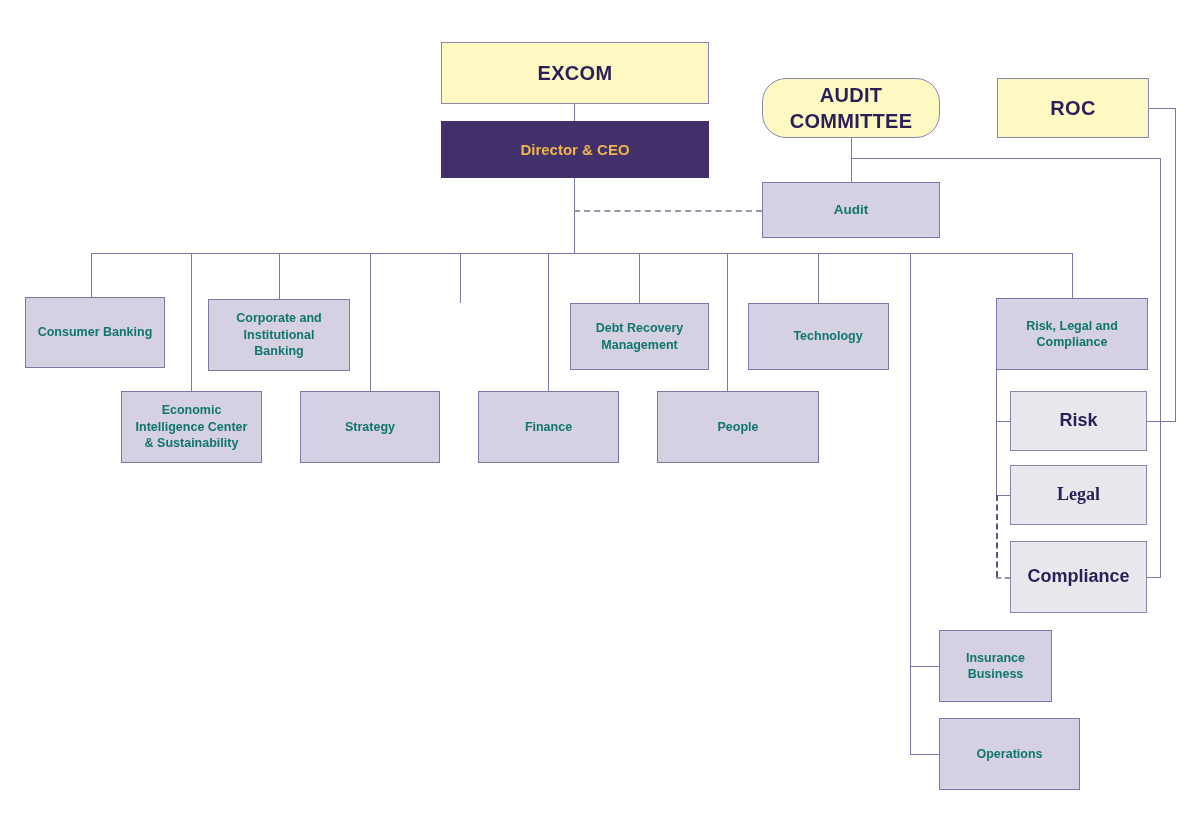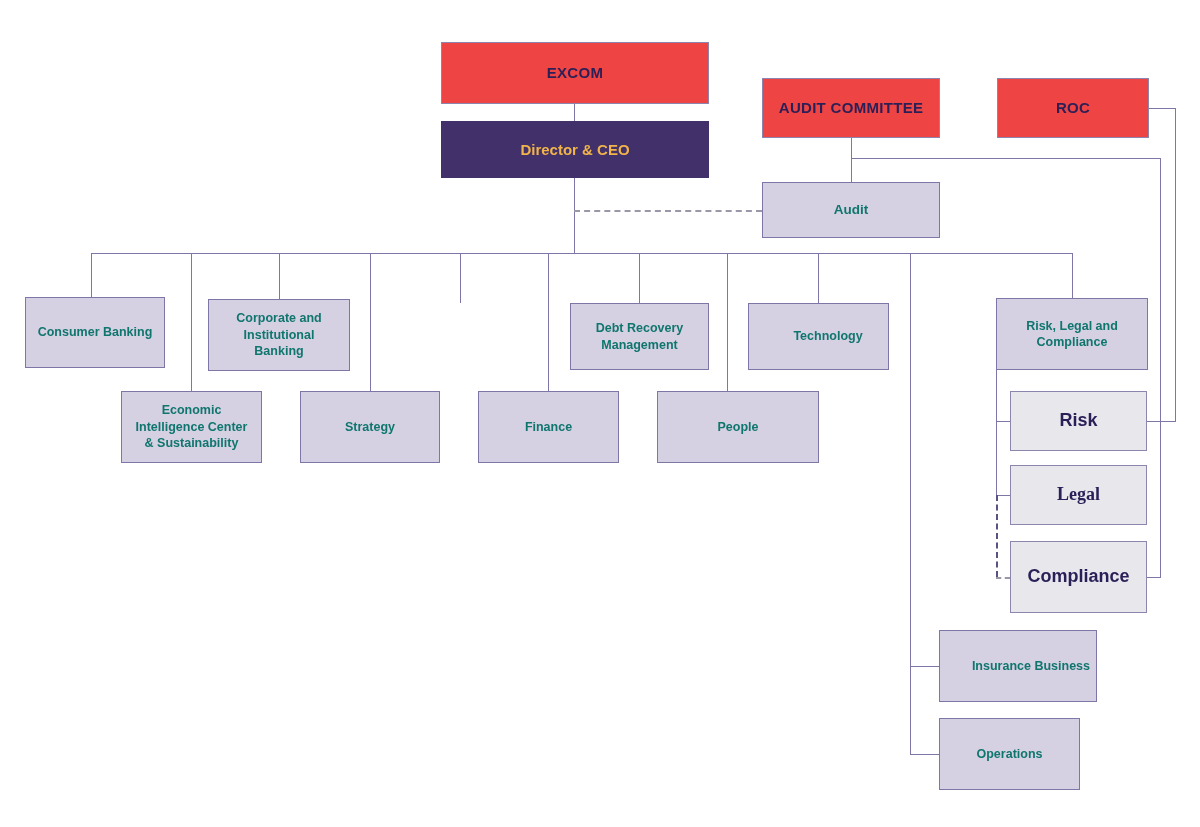--- a/index.html
+++ b/index.html
@@ -28,25 +28,25 @@
     line-height: 1.32;
     z-index: 3;
   }
   .node .node-label {
     display: block;
     padding: 0 6px;
     white-space: pre-line;
   }
   
   .style-governance {
-    background: #ef4444;
+    background: #fef9c3;
     border: 1px solid #8c86ae;
     color: #2b1f57;
     font-weight: 600;
-    font-size: 15px;
+    font-size: 20px;
     letter-spacing: 0.3px;
   }
   .style-ceo {
     background: #42306a;
     border: 1px solid #42306a;
     color: #f0b44a;
     font-weight: 600;
     font-size: 15px;
   }
   .style-division {
@@ -130,21 +130,21 @@
   <div class="conn-dashed-h" style="left:996px; top:577px; width:14px;"></div>
 
   <div class="node style-governance" style="left:441px; top:42px; width:268px; height:62px;">
     <span class="node-label">EXCOM</span>
   </div>
 
   <div class="node style-ceo" style="left:441px; top:121px; width:268px; height:57px;">
     <span class="node-label">Director &amp; CEO</span>
   </div>
 
-  <div class="node style-governance" style="left:762px; top:78px; width:178px; height:60px;">
+  <div class="node style-governance" style="left:762px; top:78px; width:178px; height:60px;border-radius:24px;">
     <span class="node-label">AUDIT COMMITTEE</span>
   </div>
 
   <div class="node style-governance" style="left:997px; top:78px; width:152px; height:60px;">
     <span class="node-label">ROC</span>
   </div>
 
   <div class="node style-division" style="left:762px; top:182px; width:178px; height:56px; font-size:13.5px;">
     <span class="node-label">Audit</span>
   </div>
@@ -197,21 +197,21 @@
   </div>
 
   <div class="node style-subunit" style="left:1010px; top:465px; width:137px; height:60px;font-family:Liberation Serif, serif;">
     <span class="node-label">Legal</span>
   </div>
 
   <div class="node style-subunit" style="left:1010px; top:541px; width:137px; height:72px;">
     <span class="node-label">Compliance</span>
   </div>
 
-  <div class="node style-division" style="left:939px; top:630px; width:158px; height:72px;justify-content:flex-end;">
+  <div class="node style-division" style="left:939px; top:630px; width:113px; height:72px;">
     <span class="node-label">Insurance Business</span>
   </div>
 
   <div class="node style-division" style="left:939px; top:718px; width:141px; height:72px;">
     <span class="node-label">Operations</span>
   </div>
 
 </div>
 
 </body></html>

